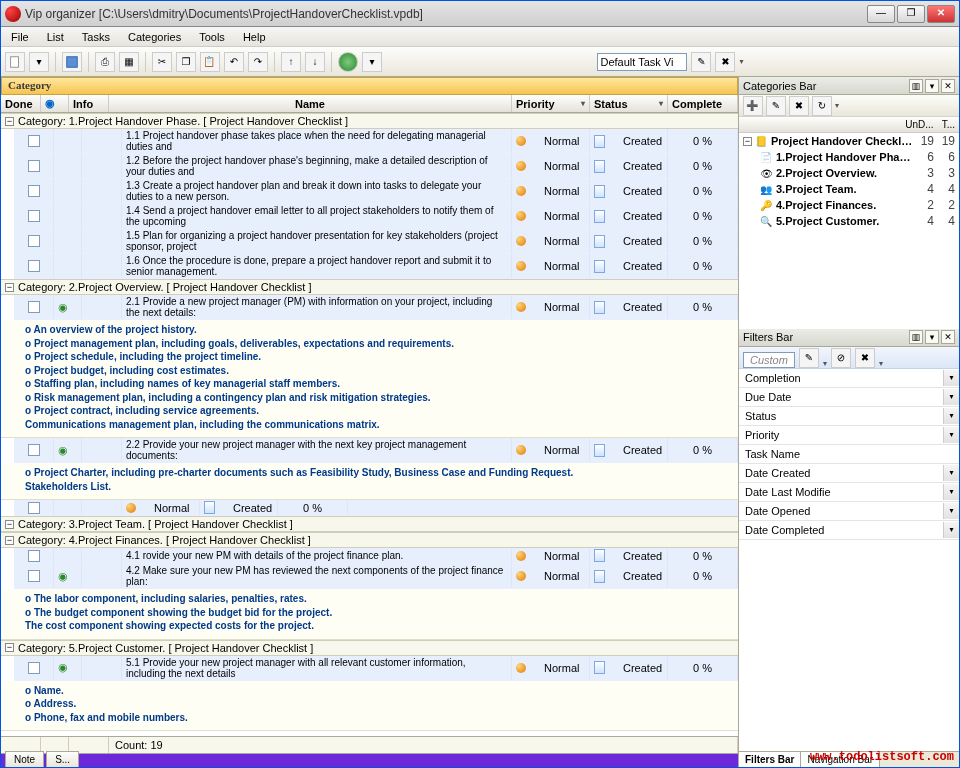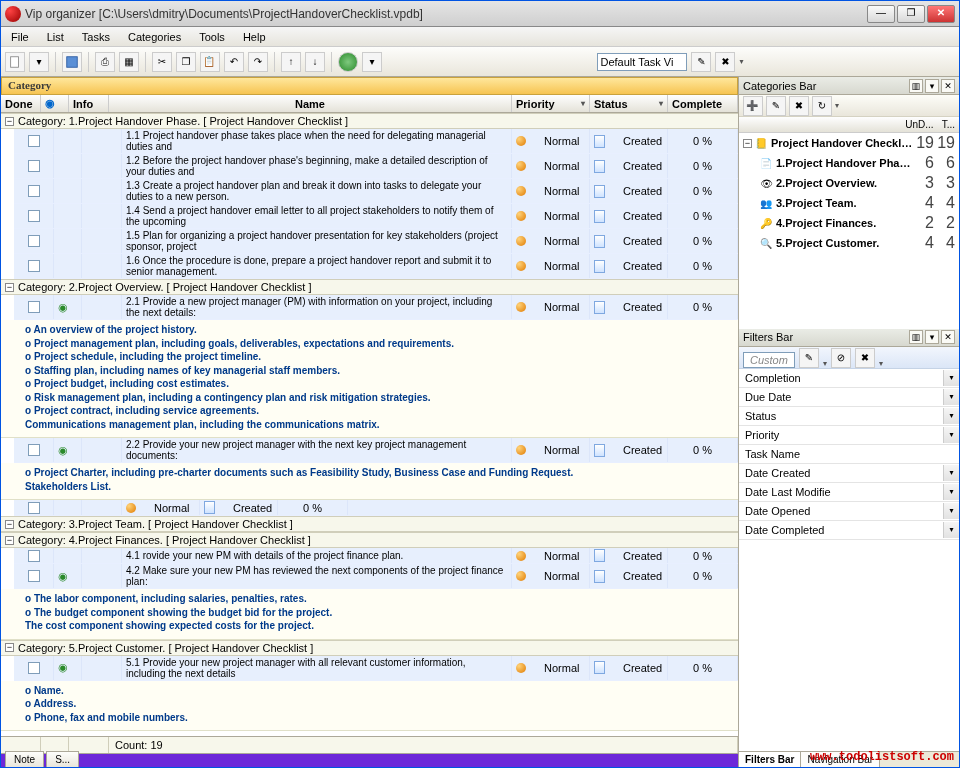--- a/index.html
+++ b/index.html
@@ -55,21 +55,21 @@
 .panel-icon { width: 14px; height: 14px; border: 1px solid #aca899; background: #fafaf5; cursor: pointer; font-size: 9px; text-align: center; line-height: 12px; }
 .panel-toolbar { height: 22px; background: linear-gradient(#fdfdf8,#e9e6db); display: flex; align-items: center; padding: 0 4px; gap: 3px; border-bottom: 1px solid #d5d2c2; }
 .tree { flex: 1; overflow: auto; background: #fff; font-size: 11px; }
 .tree-head { display: flex; background: linear-gradient(#fefefe,#e4e2d8); border-bottom: 1px solid #ccc; }
 .tree-head div { padding: 2px 4px; font-size: 10px; }
 .tree-row { display: flex; padding: 1px 4px; align-items: center; gap: 3px; cursor: pointer; }
 .tree-expand { width: 9px; height: 9px; border: 1px solid #888; background: #fff; font-size: 9px; line-height: 7px; text-align: center; }
 .tree-indent { display: inline-block; width: 14px; }
 .tree-ico { width: 13px; height: 13px; display: inline-flex; align-items: center; justify-content: center; font-size: 10px; }
 .tree-label { flex: 1; font-weight: bold; white-space: nowrap; overflow: hidden; text-overflow: ellipsis; }
-.tree-num { width: 18px; text-align: right; color: #444; font-size: 16px; }
+.tree-num { width: 18px; text-align: right; color: #444; font-size: 12px; }
 .filters { display: flex; flex-direction: column; background: #fff; }
 .filter-toolbar { height: 22px; background: linear-gradient(#f2f6fd,#dbe6f7); display: flex; align-items: flex-end; padding: 0 4px; gap: 4px; border-bottom: 1px solid #c5d3e6; }
 .filter-toolbar .cust { background: #fff; border: 1px solid #7f9db9; color: #888; font-style: italic; padding: 1px 6px; cursor: pointer; }
 .frow { display: flex; align-items: center; border-bottom: 1px solid #e4e4e4; }
 .frow .flabel { flex: 1; padding: 3px 6px; }
 .frow .fdd { width: 16px; height: 16px; border-left: 1px solid #ccc; background: linear-gradient(#f5f5f5,#e2e2e2); text-align: center; font-size: 8px; line-height: 16px; cursor: pointer; }
 .right-tabs { display: flex; border-top: 1px solid #aca899; background: #ece9d8; }
 .rtab { padding: 2px 6px; background: #fdfdfb; border-right: 1px solid #aca899; font-size: 10px; cursor: pointer; }
 .rtab.active { background: #fff; font-weight: bold; }
 .watermark { position: absolute; right: 6px; bottom: 4px; font-family: 'Courier New', monospace; color: #c00; font-weight: bold; font-size: 12px; }
@@ -315,22 +315,22 @@
                   <span class="statusicon"></span>
                   <span>Created</span>
                 </span>
               </div>
               <div class="col-comp">0 %</div>
             </div>
             <div class="notes">
               <span>o        An overview of the project history.</span>
               <span>o        Project management plan, including goals, deliverables, expectations and requirements.</span>
               <span>o        Project schedule, including the project timeline.</span>
+              <span>o        Project budget, including cost estimates.</span>
               <span>o        Staffing plan, including names of key managerial staff members.</span>
-              <span>o        Project budget, including cost estimates.</span>
               <span>o        Risk management plan, including a contingency plan and risk mitigation strategies.</span>
               <span>o        Project contract, including service agreements.</span>
               <span>Communications management plan, including the communications matrix.</span>
             </div>
             <div class="task-row">
               <div class="col-done">
                 <div class="chk"></div>
               </div>
               <div class="col-flag">
                 <span style="color:#2a8a2a">◉</span>

